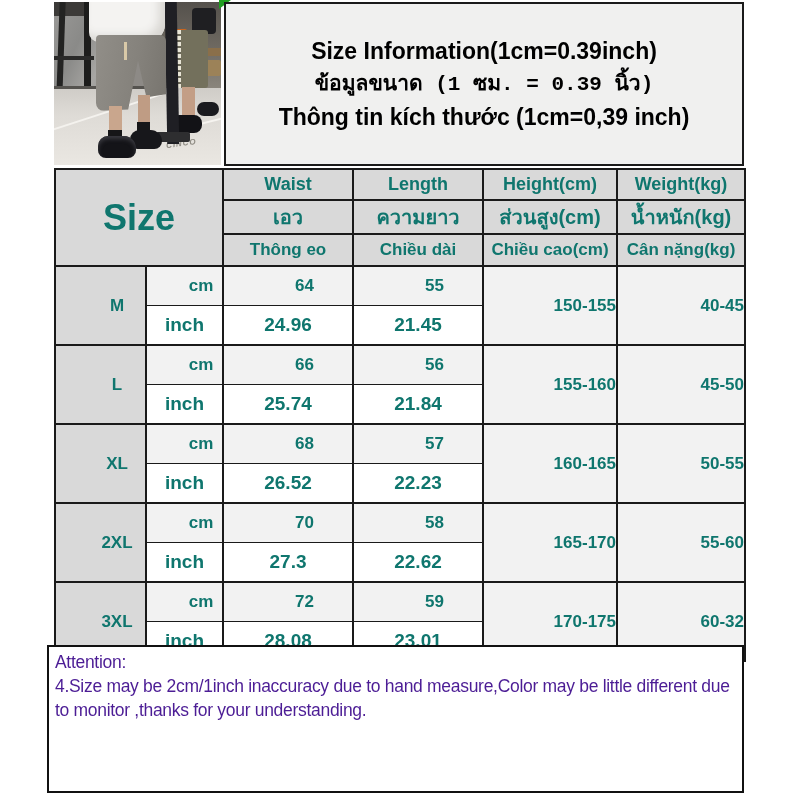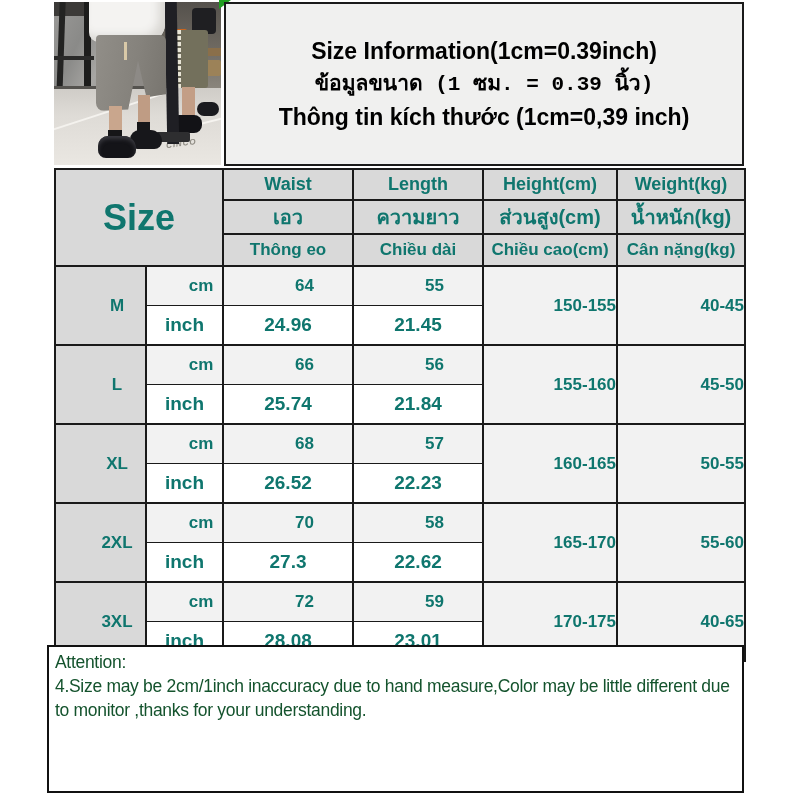--- a/index.html
+++ b/index.html
@@ -69,21 +69,21 @@
   .size-table .size-cell{background:#d9d9d9;font-size:20px;}
   .size-table .cm-row td{height:38px;font-size:17px;padding-left:33px;}
   .size-table .inch-row td{height:38px;font-size:19px;border-radius:15px;}
   .size-table .cm-row .data{background:#f2f2f2;border-bottom-width:1px;}
   .size-table .inch-row .data{background:#ffffff;border-top-width:1px;}
   .size-table .merge{background:#f2f2f2;font-size:19px;text-align:right;}
 
   
   .attention{position:absolute;left:47px;top:645px;width:697px;height:148px;
     box-sizing:border-box;border:2px solid #111;background:#fff;
-    padding:3px 6px;font-size:17.5px;line-height:24px;letter-spacing:-0.3px;color:#14532d;}
+    padding:3px 6px;font-size:17.5px;line-height:24px;letter-spacing:-0.3px;color:#4c1d95;}
 </style>
 </head>
 <body>
 
 <div class="photo">
   <div class="ph-glass"></div>
   <div class="ph-ceiling"></div>
   <div class="ph-frame1"></div>
   <div class="ph-frame2"></div>
   <div class="ph-crossbar"></div>
@@ -210,21 +210,21 @@
       <td class="data">27.3</td>
       <td class="data">22.62</td>
     </tr>
 
     <tr class="cm-row">
       <td class="size-cell" rowspan="2">3XL</td>
       <td class="data unit">cm</td>
       <td class="data">72</td>
       <td class="data">59</td>
       <td class="merge" rowspan="2">170-175</td>
-      <td class="merge" rowspan="2">40-65</td>
+      <td class="merge" rowspan="2">60-32</td>
     </tr>
     <tr class="inch-row">
       <td class="data unit">inch</td>
       <td class="data">28.08</td>
       <td class="data">23.01</td>
     </tr>
   </tbody>
 </table>
 
 <div class="attention">

